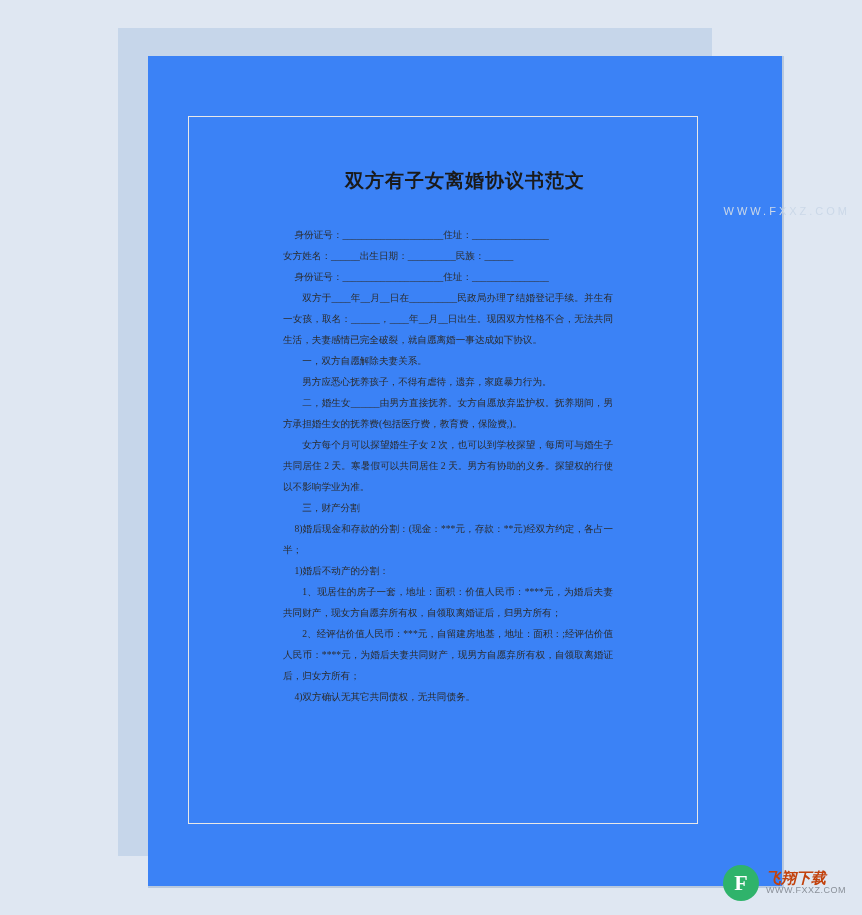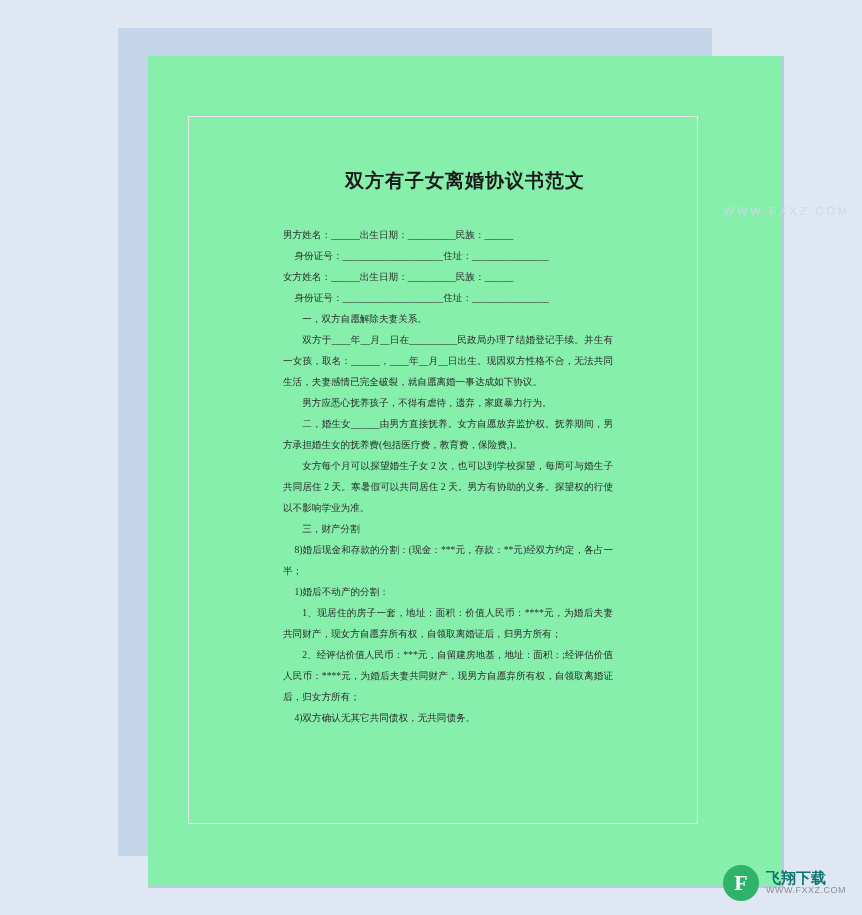--- a/index.html
+++ b/index.html
@@ -41,21 +41,21 @@
     background: #b9c9de;
     filter: blur(0px);
   }
   
   .page {
     position: absolute;
     left: 148px;
     top: 56px;
     width: 634px;
     height: 830px;
-    background: #86efac;
+    background: #3b82f6;
   }
   
   .page-frame {
     position: absolute;
     left: 40px;
     top: 60px;
     width: 508px;
     height: 706px;
     border: 1px solid #e8e8e8;
   }
@@ -124,23 +124,24 @@
     font-weight: bold;
     font-family: "Liberation Serif", serif;
   }
   .logo-texts {
     display: flex;
     flex-direction: column;
     line-height: 1.1;
   }
   .logo-title {
     font-size: 15px;
-    color: #0f766e;
+    color: #c2410c;
     font-weight: bold;
     font-family: "Liberation Sans", sans-serif;
+    font-style: italic;
   }
   .logo-sub {
     font-size: 9px;
     color: #8a9099;
     letter-spacing: 0.5px;
     font-family: "Liberation Sans", sans-serif;
   }
 </style>
 </head>
 <body>
@@ -149,26 +150,25 @@
 
   <div class="back-sheet"></div>
   <div class="page-shadow"></div>
 
   <div class="page">
     <div class="page-frame"></div>
 
     <div class="doc-title">双方有子女离婚协议书范文</div>
 
     <div class="doc-body">
-      <p class="noindent">男方姓名：______出生日期：__________民族：______</p>
       <p class="subindent">身份证号：_____________________住址：________________</p>
       <p class="noindent">女方姓名：______出生日期：__________民族：______</p>
       <p class="subindent">身份证号：_____________________住址：________________</p>
+      <p>双方于____年__月__日在__________民政局办理了结婚登记手续。并生有一女孩，取名：______，____年__月__日出生。现因双方性格不合，无法共同生活，夫妻感情已完全破裂，就自愿离婚一事达成如下协议。</p>
       <p>一，双方自愿解除夫妻关系。</p>
-      <p>双方于____年__月__日在__________民政局办理了结婚登记手续。并生有一女孩，取名：______，____年__月__日出生。现因双方性格不合，无法共同生活，夫妻感情已完全破裂，就自愿离婚一事达成如下协议。</p>
       <p>男方应悉心抚养孩子，不得有虐待，遗弃，家庭暴力行为。</p>
       <p>二，婚生女______由男方直接抚养。女方自愿放弃监护权。抚养期间，男方承担婚生女的抚养费(包括医疗费，教育费，保险费,)。</p>
       <p>女方每个月可以探望婚生子女 2 次，也可以到学校探望，每周可与婚生子共同居住 2 天。寒暑假可以共同居住 2 天。男方有协助的义务。探望权的行使以不影响学业为准。</p>
       <p>三，财产分割</p>
       <p class="subindent">8)婚后现金和存款的分割：(现金：***元，存款：**元)经双方约定，各占一半；</p>
       <p class="subindent">1)婚后不动产的分割：</p>
       <p>1、现居住的房子一套，地址：面积：价值人民币：****元，为婚后夫妻共同财产，现女方自愿弃所有权，自领取离婚证后，归男方所有；</p>
       <p>2、经评估价值人民币：***元，自留建房地基，地址：面积：;经评估价值人民币：****元，为婚后夫妻共同财产，现男方自愿弃所有权，自领取离婚证后，归女方所有；</p>
       <p class="subindent">4)双方确认无其它共同债权，无共同债务。</p>
     </div>

